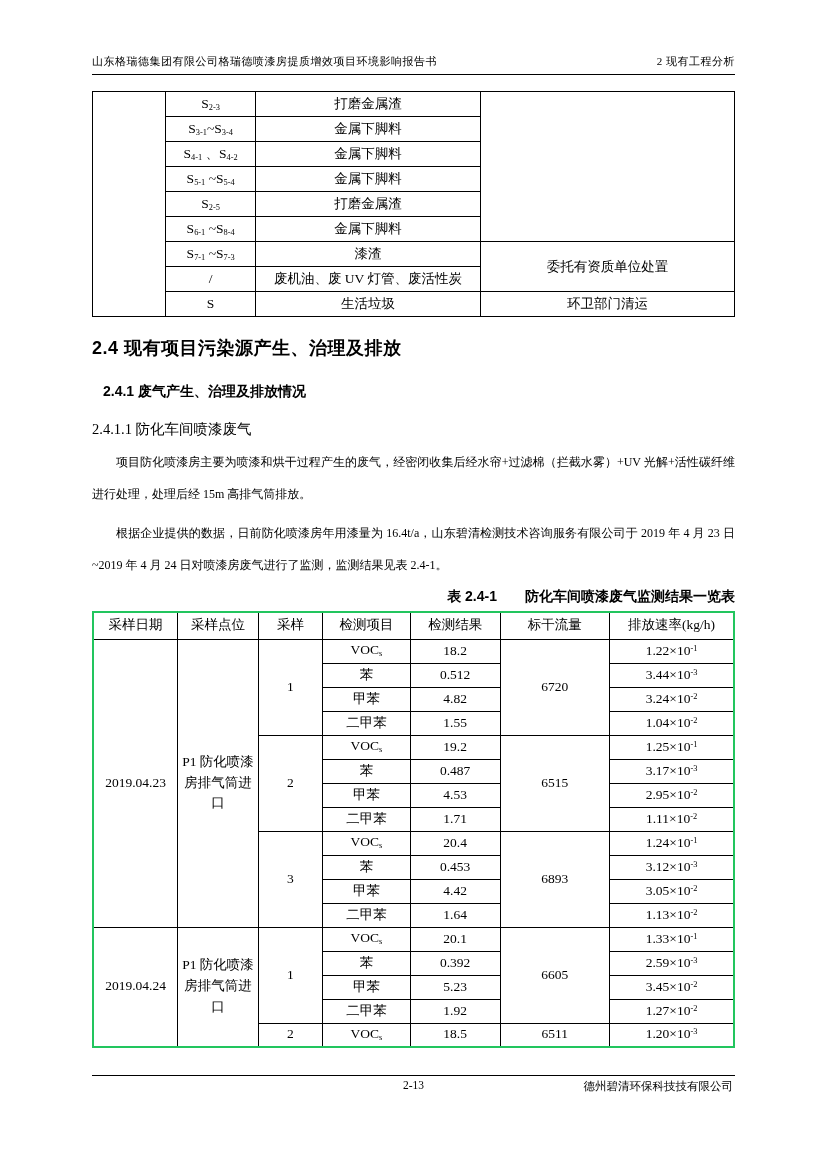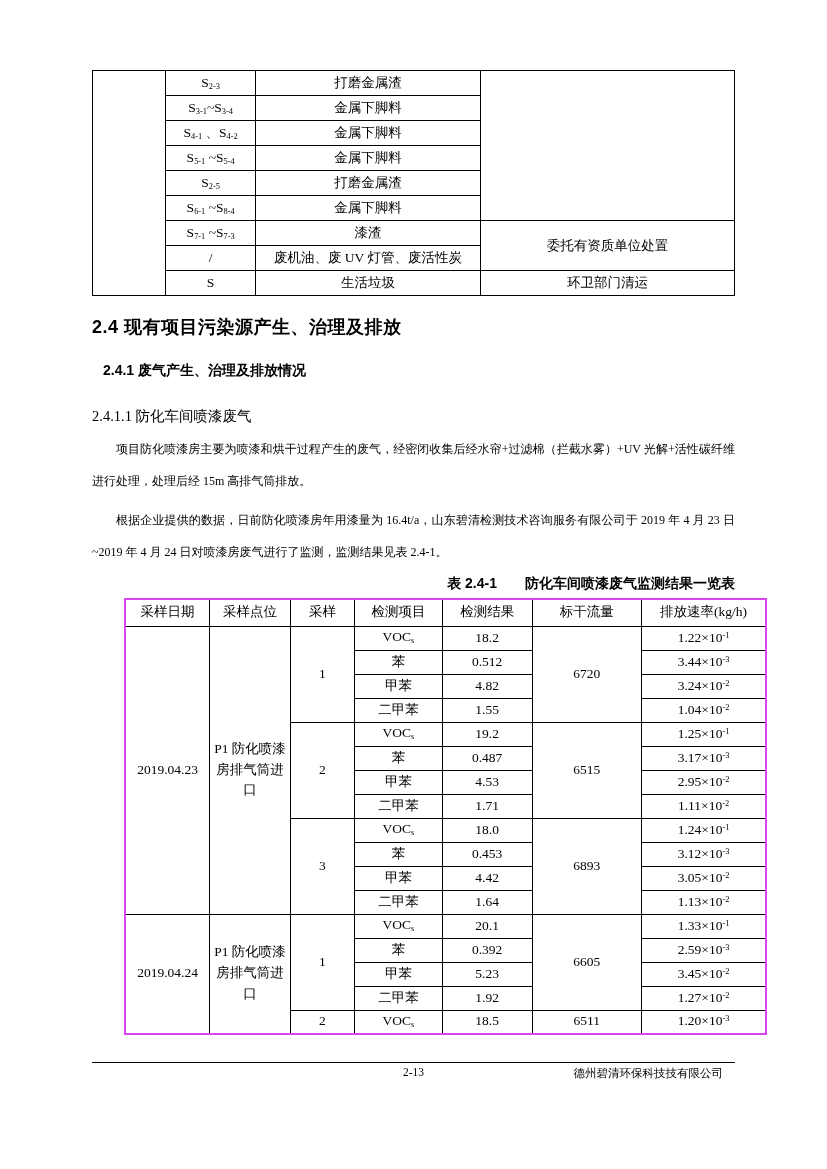--- a/index.html
+++ b/index.html
@@ -31,53 +31,57 @@
 
   
   .h2 {
     font-family:"Liberation Sans","DejaVu Sans",sans-serif;
     font-size:18px; font-weight:bold; letter-spacing:0.5px; margin:19px 0 0 0;
   }
   .h3 {
     font-family:"Liberation Sans","DejaVu Sans",sans-serif;
     font-size:14px; font-weight:bold; margin:23px 0 0 11px;
   }
-  .h4 { font-size:14.5px; font-weight:normal; margin:27px 0 0 0; }
+  .h4 { font-size:14.5px; font-weight:normal; margin:19px 0 0 0; }
   .para {
     font-size:12px; line-height:31.5px; text-align:justify;
     text-indent:2em; margin:8px 0 0 0;
   }
 
   
   .caption {
     font-family:"Liberation Sans","DejaVu Sans",sans-serif;
     font-weight:bold; font-size:14px; text-align:right; margin:7px 0 5px 0;
   }
-  .monitor-table { border:2px solid #d946ef;margin-left:32px; }
+  .monitor-table { border:2px solid #22c55e; }
   .monitor-table td {
     border:1px solid #000; padding:0 2px;
     text-align:center; vertical-align:middle;
     font-size:13.5px; line-height:1.55;
   }
   .monitor-table thead td { height:27px; }
   .monitor-table tbody td { height:24px; }
 
   
   .footer {
     margin-top:27px; border-top:1.5px solid #000;
     padding-top:3px; position:relative; font-size:11.5px; height:20px;
   }
   .footer .page-number { position:absolute; left:0; width:100%; text-align:center; }
-  .footer .company { position:absolute; right:12px; top:3px; }
+  .footer .company { position:absolute; right:2px; top:3px; }
 </style>
 </head>
 <body>
 
 <div class="page">
 
+  <div class="header">
+    <span>山东格瑞德集团有限公司格瑞德喷漆房提质增效项目环境影响报告书</span>
+    <span>2 现有工程分析</span>
+  </div>
 
   <table class="waste-table">
     <colgroup>
       <col style="width:11.4%">
         <col style="width:14%">
         <col style="width:35%">
         <col style="width:39.6%">
     </colgroup>
     <tbody>
         <tr>
@@ -196,21 +200,21 @@
           <td>2.95×10<sup>-2</sup></td>
         </tr>
         <tr>
           <td>二甲苯</td>
           <td>1.71</td>
           <td>1.11×10<sup>-2</sup></td>
         </tr>
         <tr>
           <td rowspan="4">3</td>
           <td>VOC<sub>s</sub></td>
-          <td>18.0</td>
+          <td>20.4</td>
           <td rowspan="4">6893</td>
           <td>1.24×10<sup>-1</sup></td>
         </tr>
         <tr>
           <td>苯</td>
           <td>0.453</td>
           <td>3.12×10<sup>-3</sup></td>
         </tr>
         <tr>
           <td>甲苯</td>

